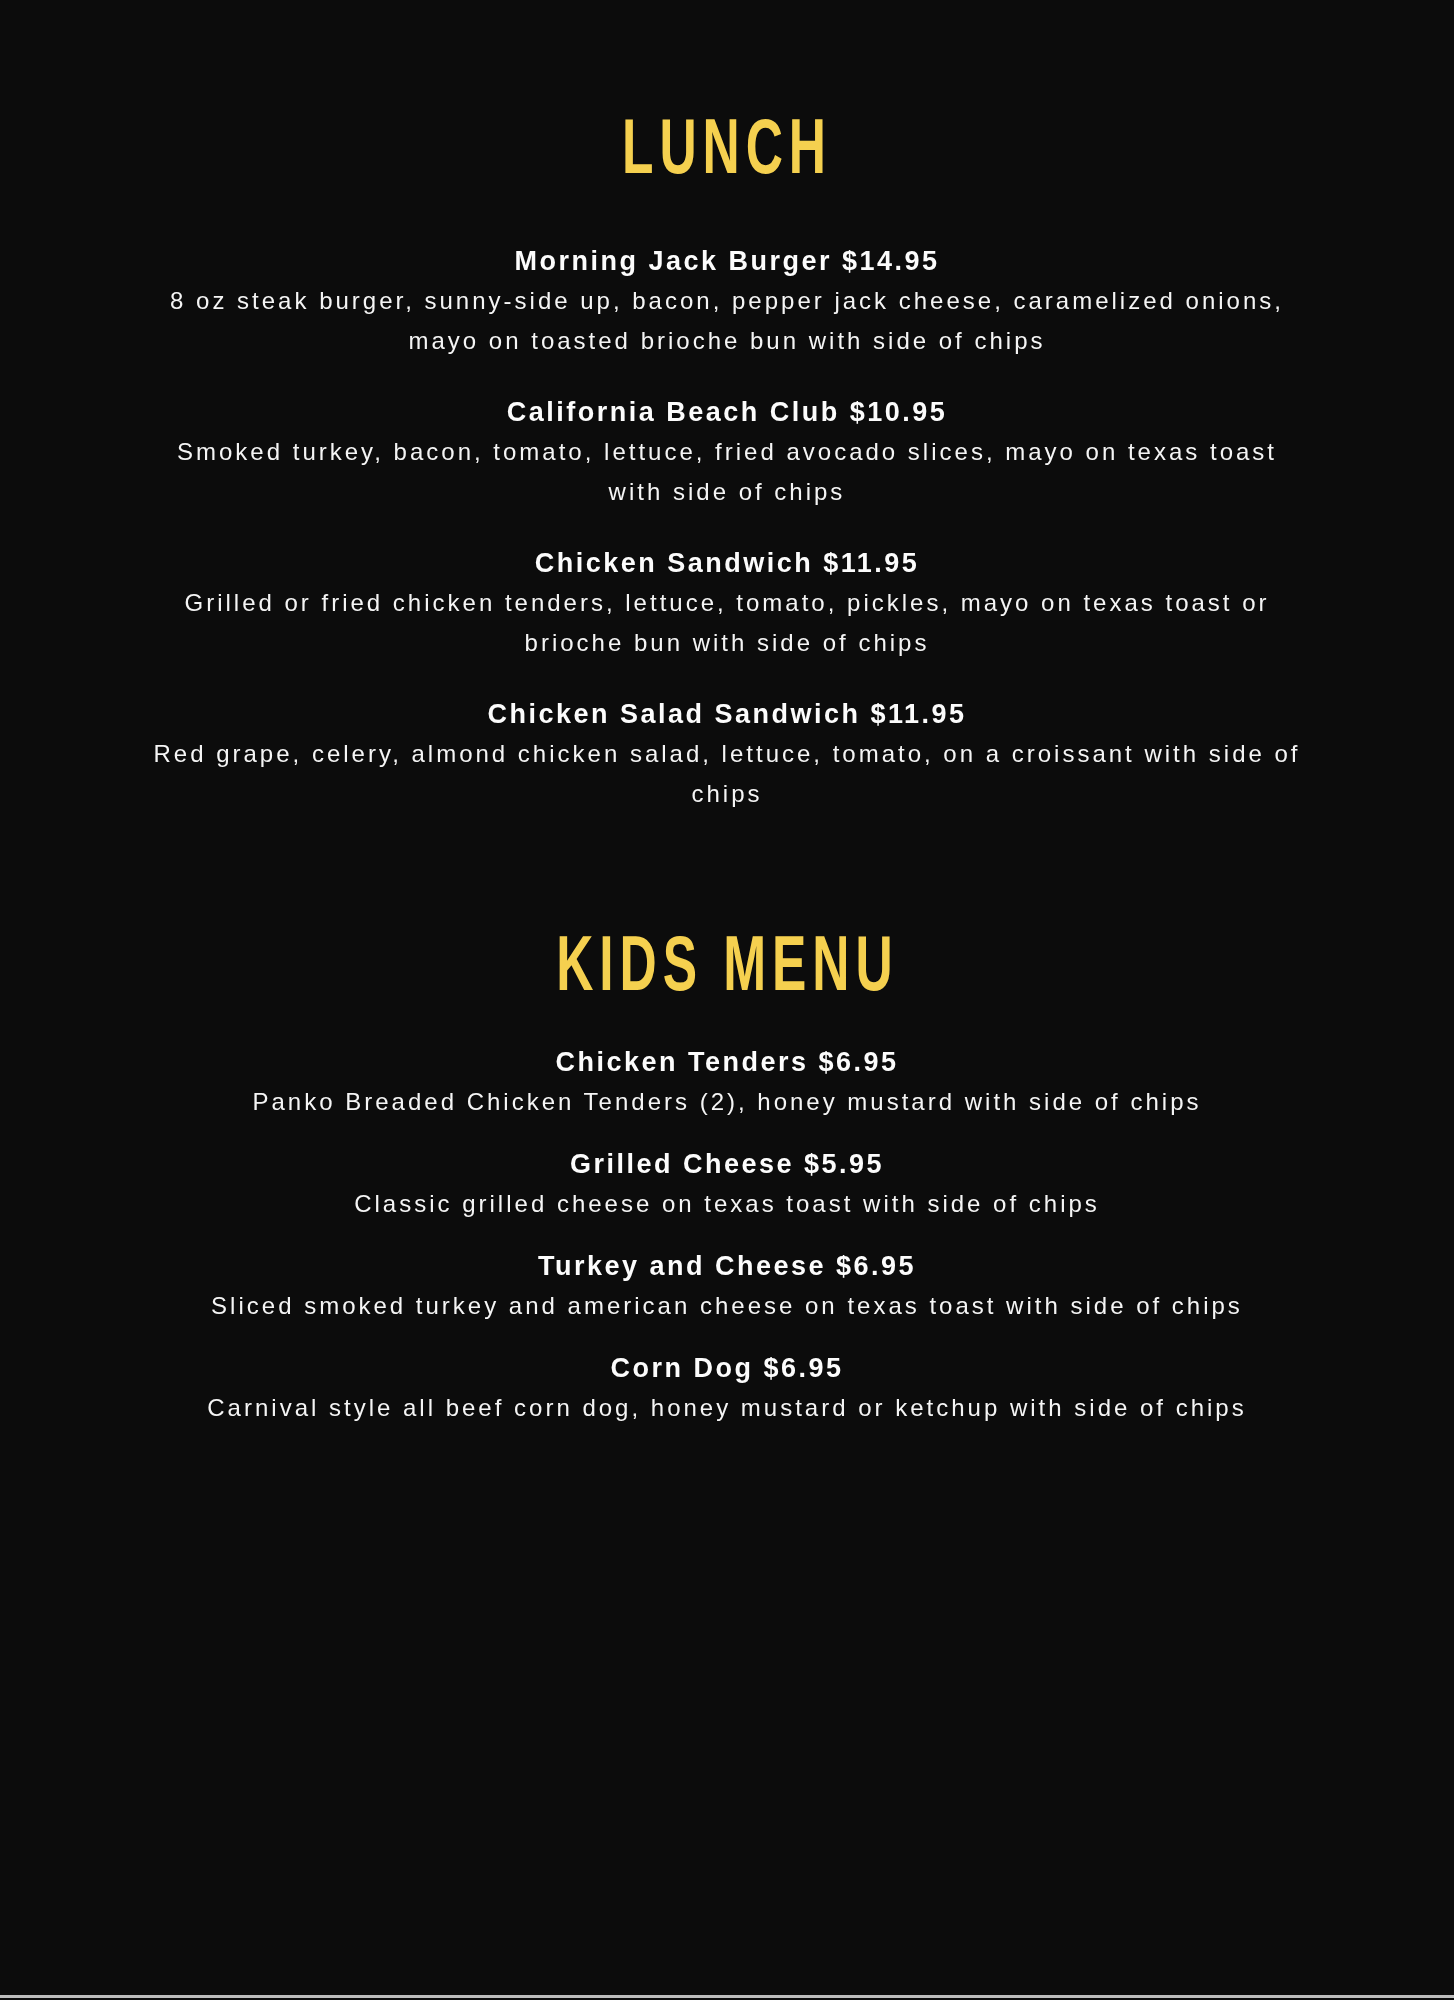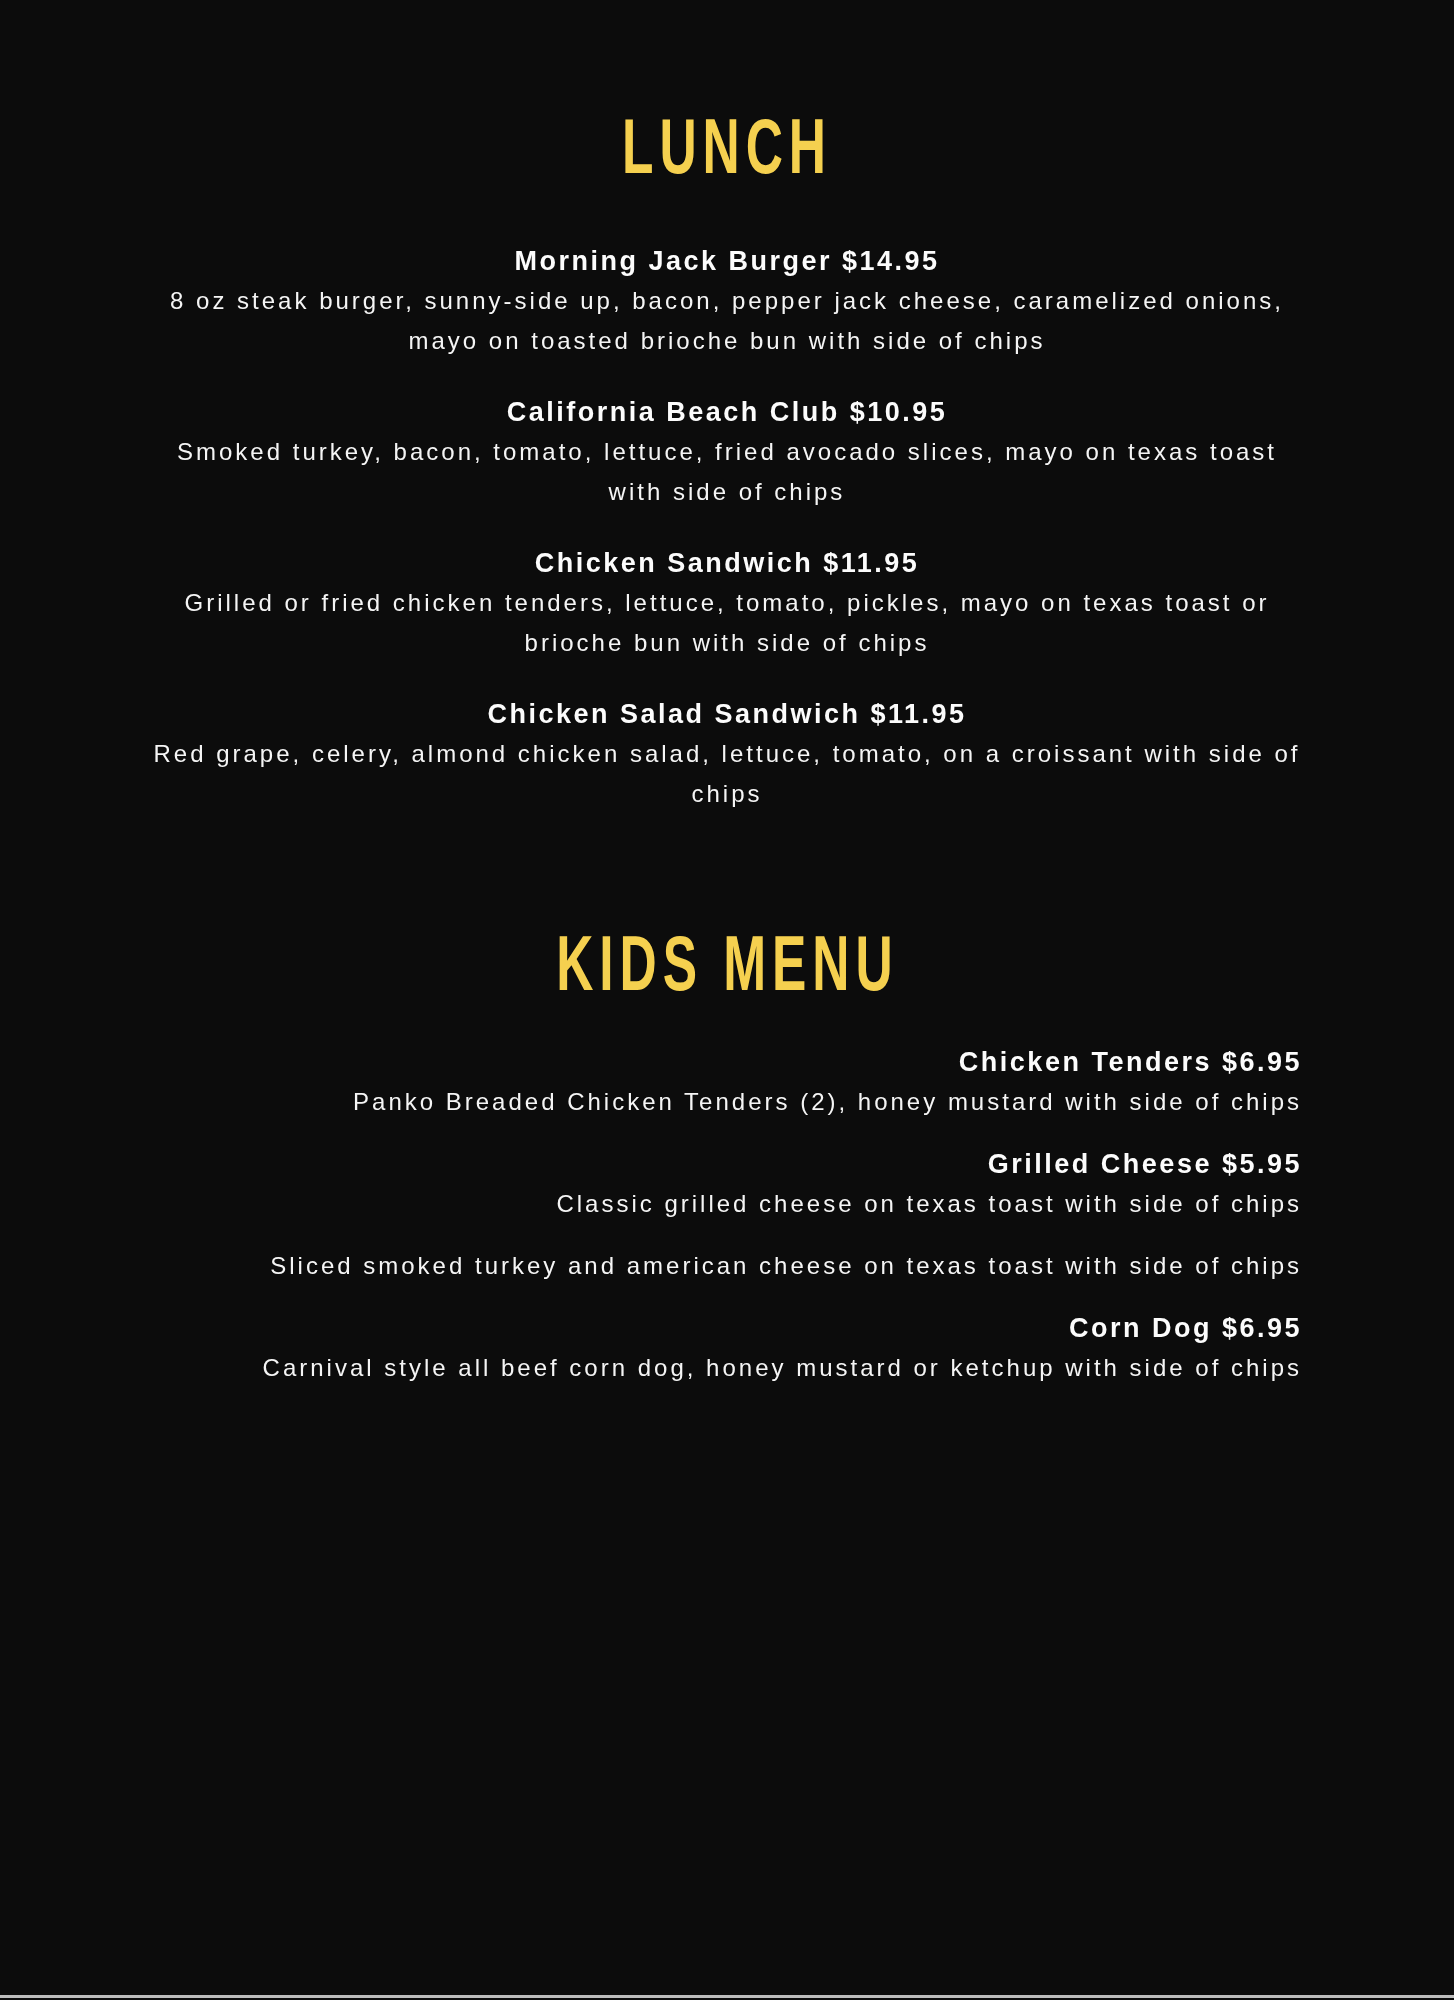--- a/index.html
+++ b/index.html
@@ -103,27 +103,28 @@
     <h3 class="item-name">Chicken Tenders $6.95</h3>
     <p class="item-desc one-line">Panko Breaded Chicken Tenders (2), honey mustard with side of chips</p>
   </div>
 
   <div class="item kids-item">
     <h3 class="item-name">Grilled Cheese $5.95</h3>
     <p class="item-desc one-line">Classic grilled cheese on texas toast with side of chips</p>
   </div>
 
   <div class="item kids-item">
+    <h3 class="item-name">Turkey and Cheese $6.95</h3>
     <p class="item-desc one-line">Sliced smoked turkey and american cheese on texas toast with side of chips</p>
   </div>
 
   <div class="item kids-item">
     <h3 class="item-name">Corn Dog $6.95</h3>
     <p class="item-desc one-line">Carnival style all beef corn dog, honey mustard or ketchup with side of chips</p>
   </div>
 
 </div>
 
 <div class="bottom-edge"></div>
 
 <style>
-  .kids-item { margin-bottom: 22px; text-align: right; }
+  .kids-item { margin-bottom: 22px; }
 </style>
 
 </body></html>

